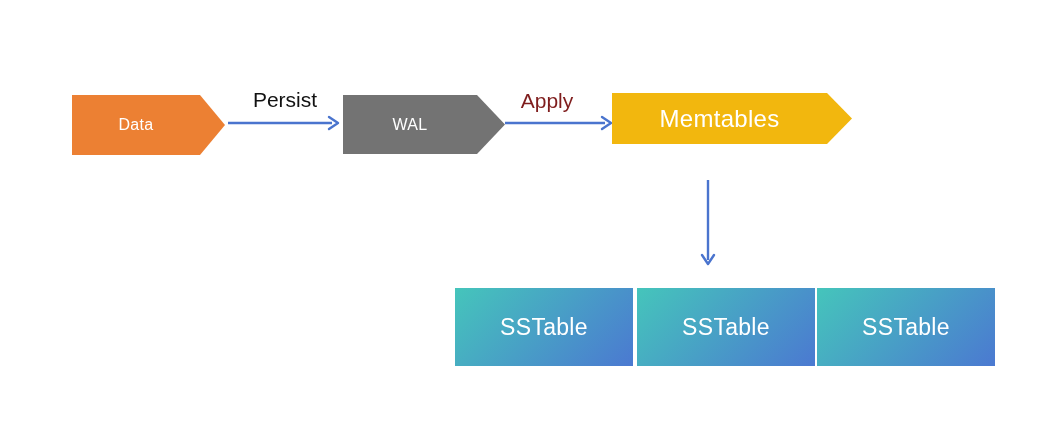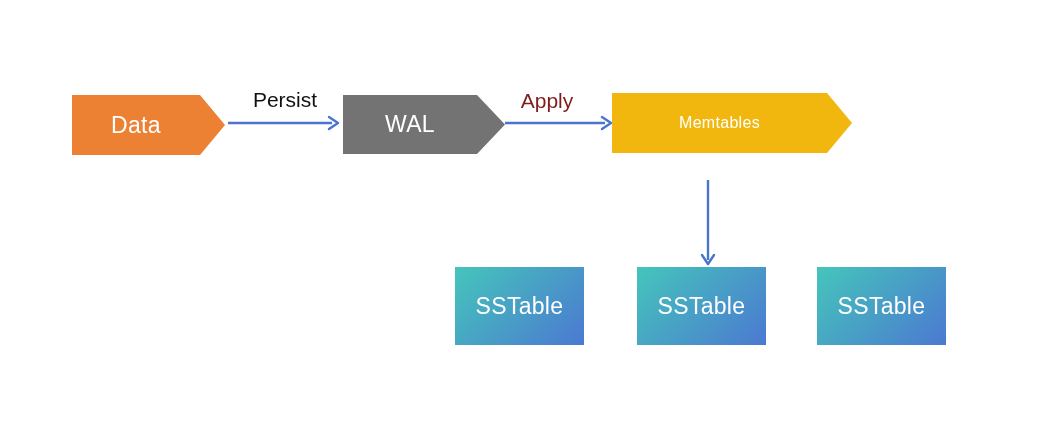--- a/index.html
+++ b/index.html
@@ -15,60 +15,60 @@
     background: #ffffff;
     overflow: hidden;
   }
   
   .chevron {
     position: absolute;
     display: flex;
     align-items: center;
     justify-content: center;
     color: #ffffff;
-    font-size: 23px;
+    font-size: 16px;
     letter-spacing: 0.3px;
   }
   .chevron .node-label { position: relative; }
   #node-data {
     left: 72px; top: 95px; width: 153px; height: 60px;
     clip-path: polygon(0 0, calc(100% - 25px) 0, 100% 50%, calc(100% - 25px) 100%, 0 100%);
     padding-right: 25px; box-sizing: border-box;
   }
   #node-wal {
     left: 343px; top: 95px; width: 162px; height: 59px;
     clip-path: polygon(0 0, calc(100% - 28px) 0, 100% 50%, calc(100% - 28px) 100%, 0 100%);
     padding-right: 28px; box-sizing: border-box;
   }
   #node-memtables {
-    left: 612px; top: 93px; width: 240px; height: 60px;
+    left: 612px; top: 93px; width: 240px; height: 51px;
     clip-path: polygon(0 0, calc(100% - 25px) 0, 100% 50%, calc(100% - 25px) 100%, 0 100%);
     padding-right: 25px; box-sizing: border-box;
-    font-size: 16px;
+    font-size: 24px;
   }
   
   .arrow { position: absolute; display: block; }
   #arrow-persist { left: 226px; top: 115px; }
   #arrow-apply   { left: 503px; top: 115px; }
   #arrow-flush   { left: 698px; top: 178px; }
   
   .edge-label {
     position: absolute;
     color: #111111;
     font-size: 21px;
     text-align: center;
   }
   #label-persist { left: 230px; top: 88px; width: 110px; }
   #label-apply   { left: 492px; top: 89px; width: 110px; }
   #label-flush   { left: 731px; top: 206px; width: 80px; text-align: left; }
   
   .sstable {
     position: absolute;
-    top: 267px;
-    width: 129px;
+    top: 288px;
+    width: 178px;
     height: 78px;
     display: flex;
     align-items: center;
     justify-content: center;
     color: #ffffff;
     font-size: 23px;
     letter-spacing: 0.3px;
     background: linear-gradient(135deg, var(--g1, #45C5BB), var(--g2, #4B79D1));
   }
   #sstable-1 { left: 455px; }

